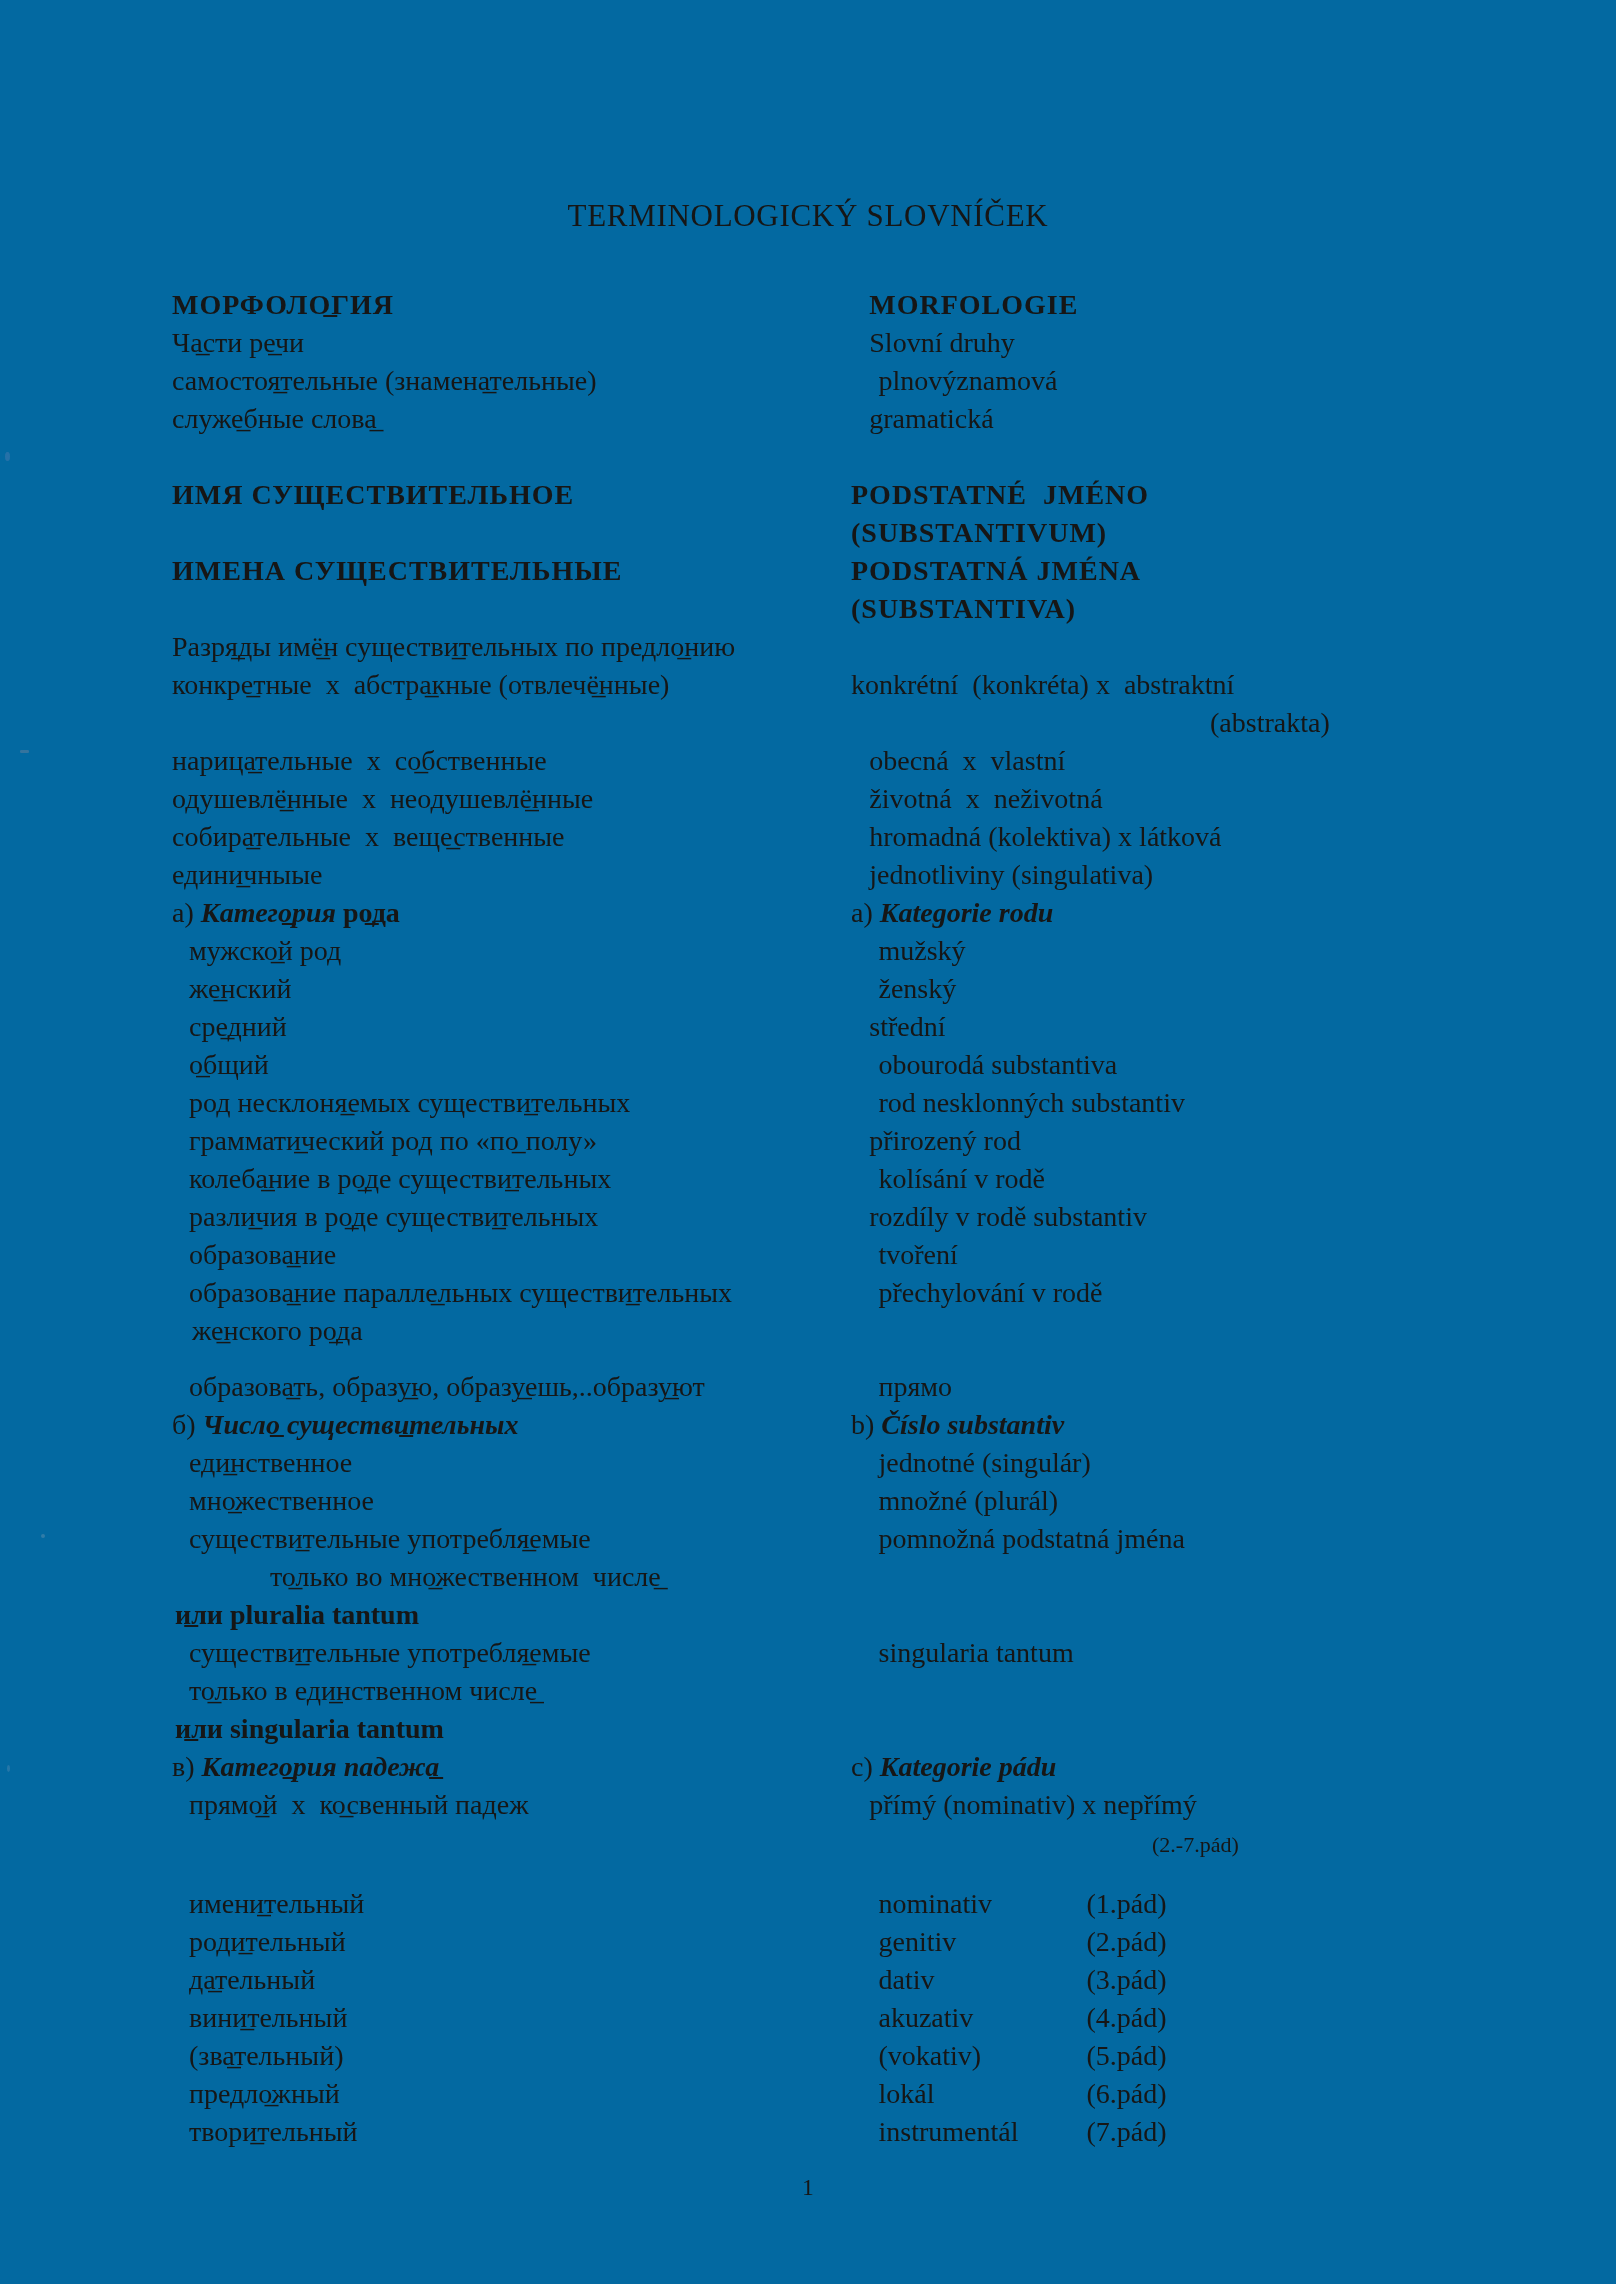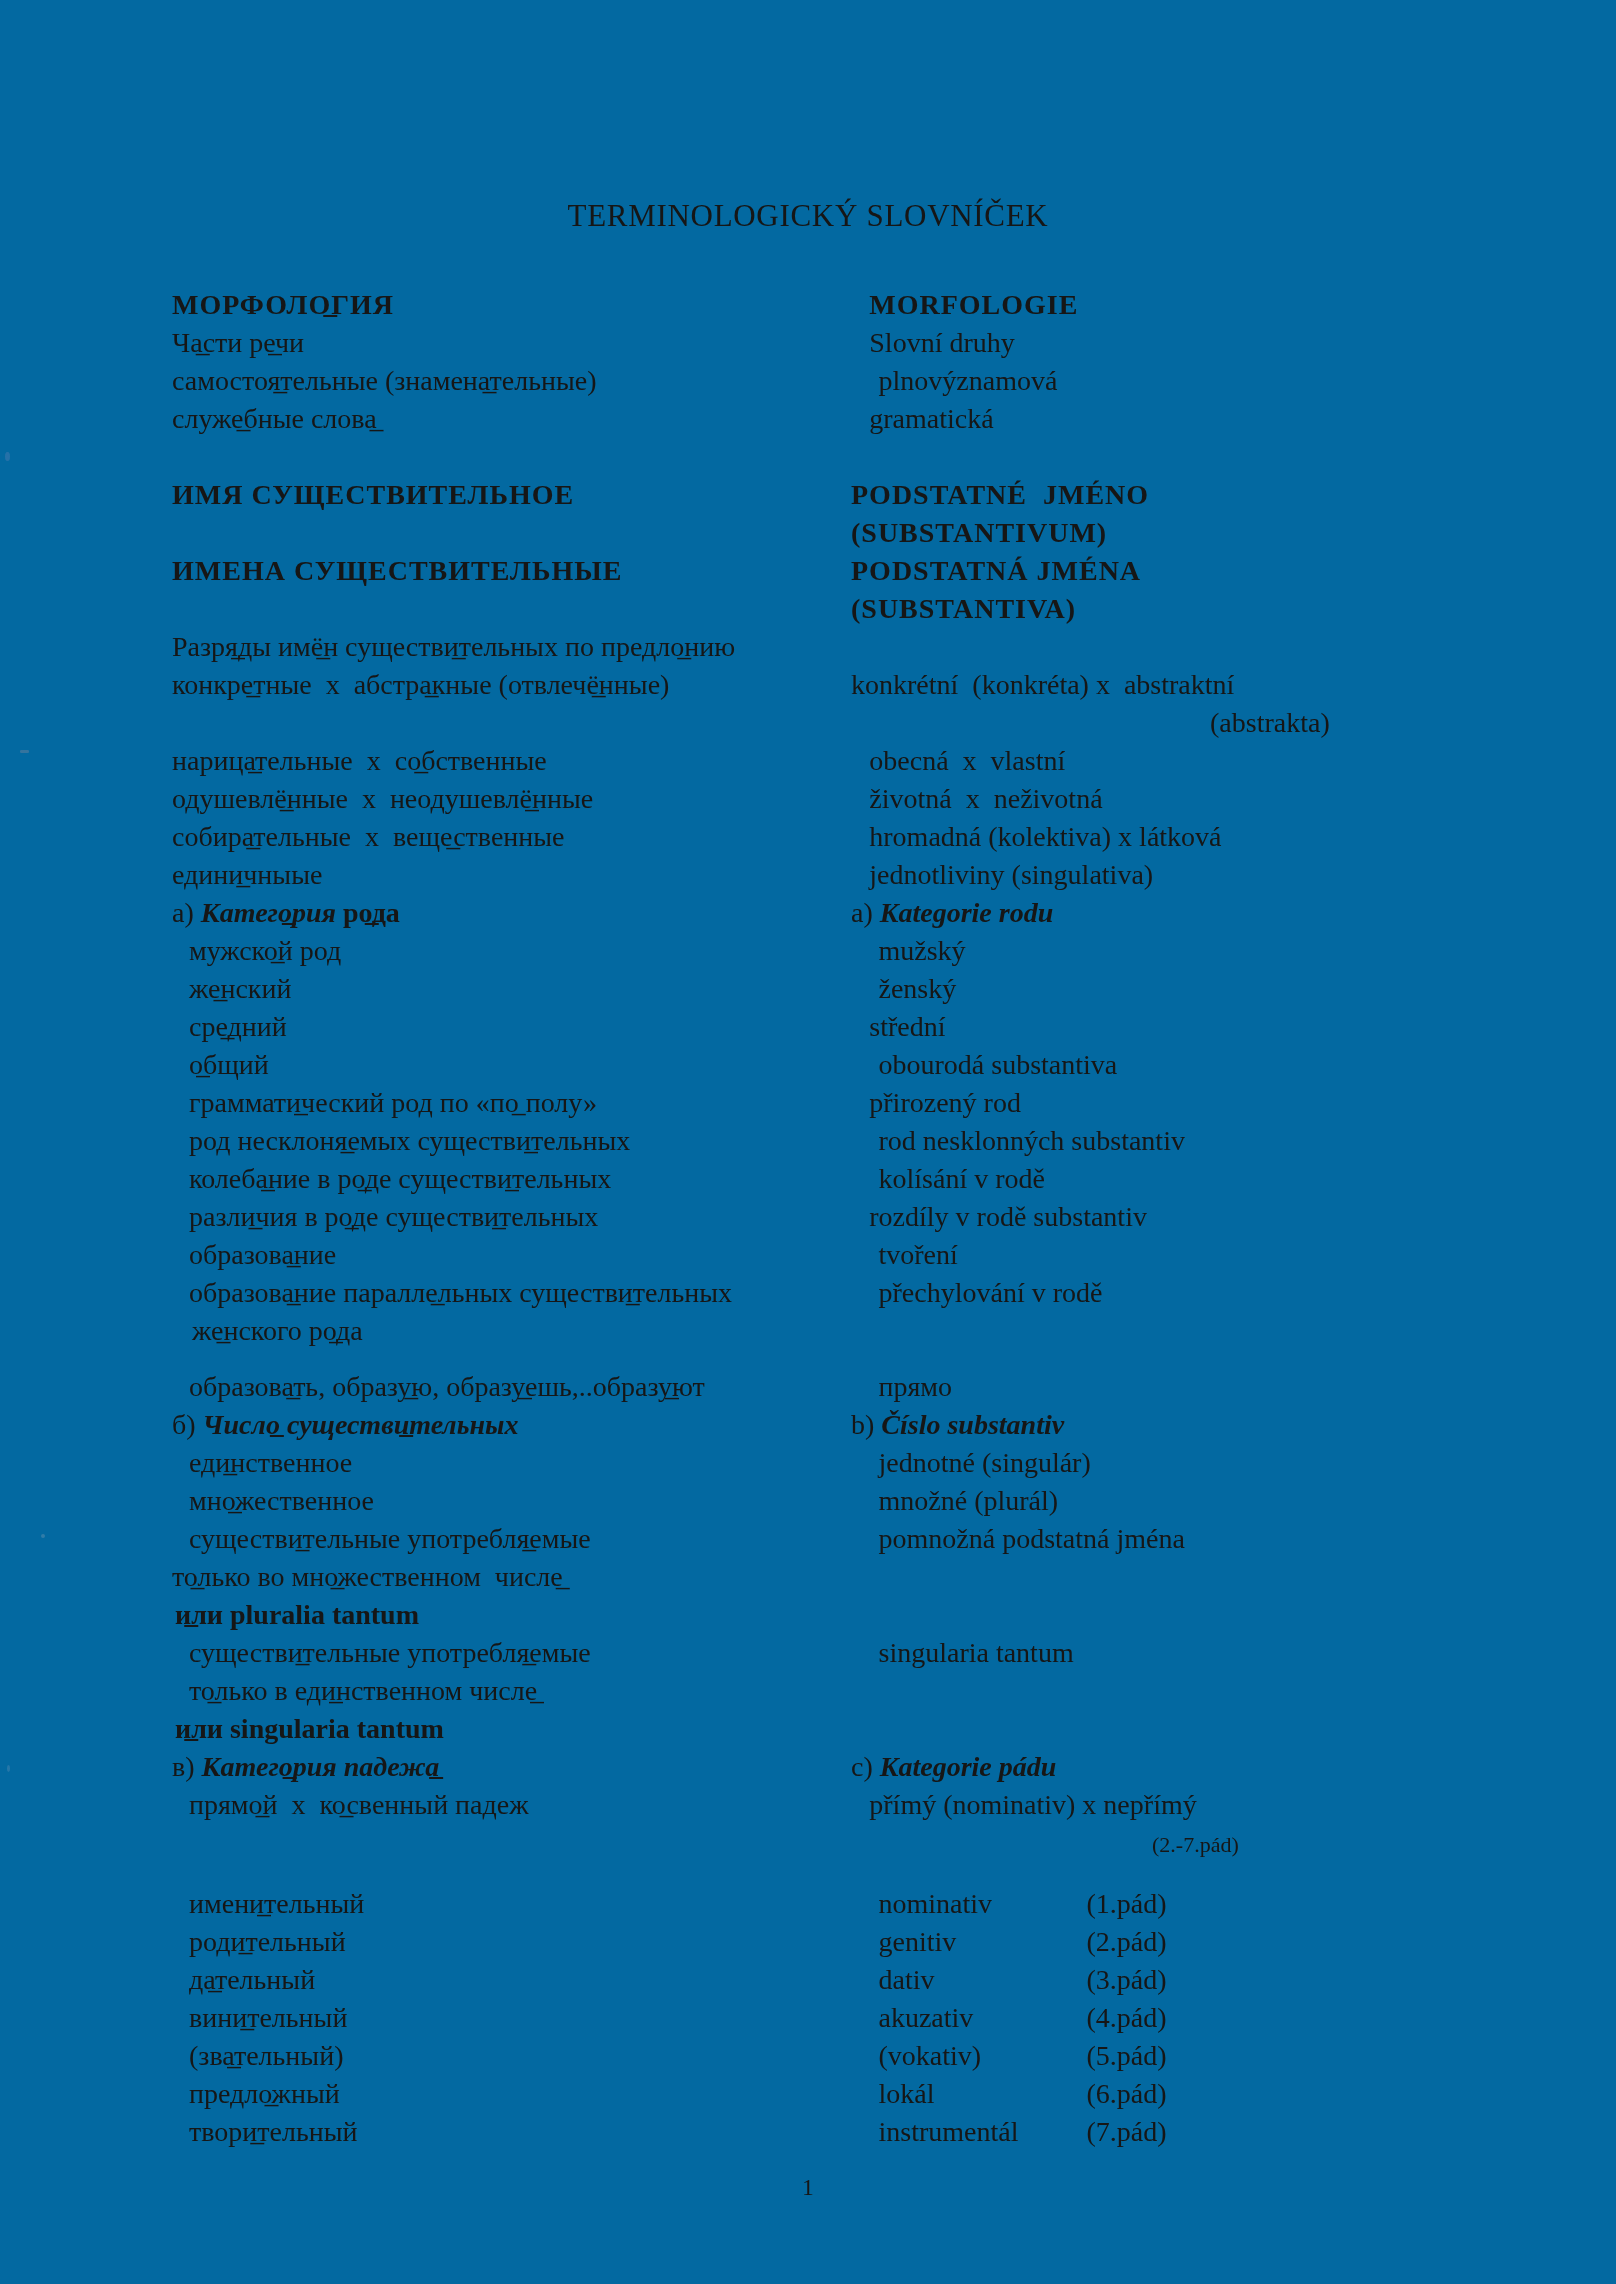--- a/index.html
+++ b/index.html
@@ -30,21 +30,21 @@
   .cl{flex:0 0 679px;width:679px;overflow:visible;}
   .cr{flex:1 1 auto;overflow:visible;}
   .sp-line{height:38px;}
   .sp-sm{height:18.3px;}
   .sp-md{height:23px;}
   .b{font-weight:bold;}
   .caps{font-weight:bold;letter-spacing:1px;}
   .bi{font-weight:bold;font-style:italic;}
   .i1{margin-left:17px;}
   .i1b{margin-left:20px;}
-  .i2{}
+  .i2{margin-left:98px;}
   .iu{margin-left:3px;font-weight:bold;}
   .r1{margin-left:18.3px;}
   .r2{margin-left:27.5px;}
   .rp{margin-left:48px;}
   .rabs{margin-left:359px;}
   .rpad{margin-left:301px;font-size:22px;}
   .rcase{margin-left:27.5px;}
   .cname{display:inline-block;width:208px;}
   .pagenum{
     position:absolute;top:2174px;left:0;width:100%;
@@ -148,28 +148,28 @@
     </div>
     <div class="row">
       <div class="cl"><span class="i1">сре̲дний</span></div>
       <div class="cr"><span class="r1">střední</span></div>
     </div>
     <div class="row">
       <div class="cl"><span class="i1">о̲бщий</span></div>
       <div class="cr"><span class="r2">obourodá substantiva</span></div>
     </div>
     <div class="row">
+      <div class="cl"><span class="i1">род несклоня̲емых существи̲тельных</span></div>
+      <div class="cr"><span class="r2">rod nesklonných substantiv</span></div>
+    </div>
+    <div class="row">
       <div class="cl"><span class="i1">граммати̲ческий род по «по̲ полу»</span></div>
       <div class="cr"><span class="r1">přirozený rod</span></div>
     </div>
     <div class="row">
-      <div class="cl"><span class="i1">род несклоня̲емых существи̲тельных</span></div>
-      <div class="cr"><span class="r2">rod nesklonných substantiv</span></div>
-    </div>
-    <div class="row">
       <div class="cl"><span class="i1">колеба̲ние в ро̲де существи̲тельных</span></div>
       <div class="cr"><span class="r2">kolísání v rodě</span></div>
     </div>
     <div class="row">
       <div class="cl"><span class="i1">разли̲чия в ро̲де существи̲тельных</span></div>
       <div class="cr"><span class="r1">rozdíly v rodě substantiv</span></div>
     </div>
     <div class="row">
       <div class="cl"><span class="i1">образова̲ние</span></div>
       <div class="cr"><span class="r2">tvoření</span></div>

